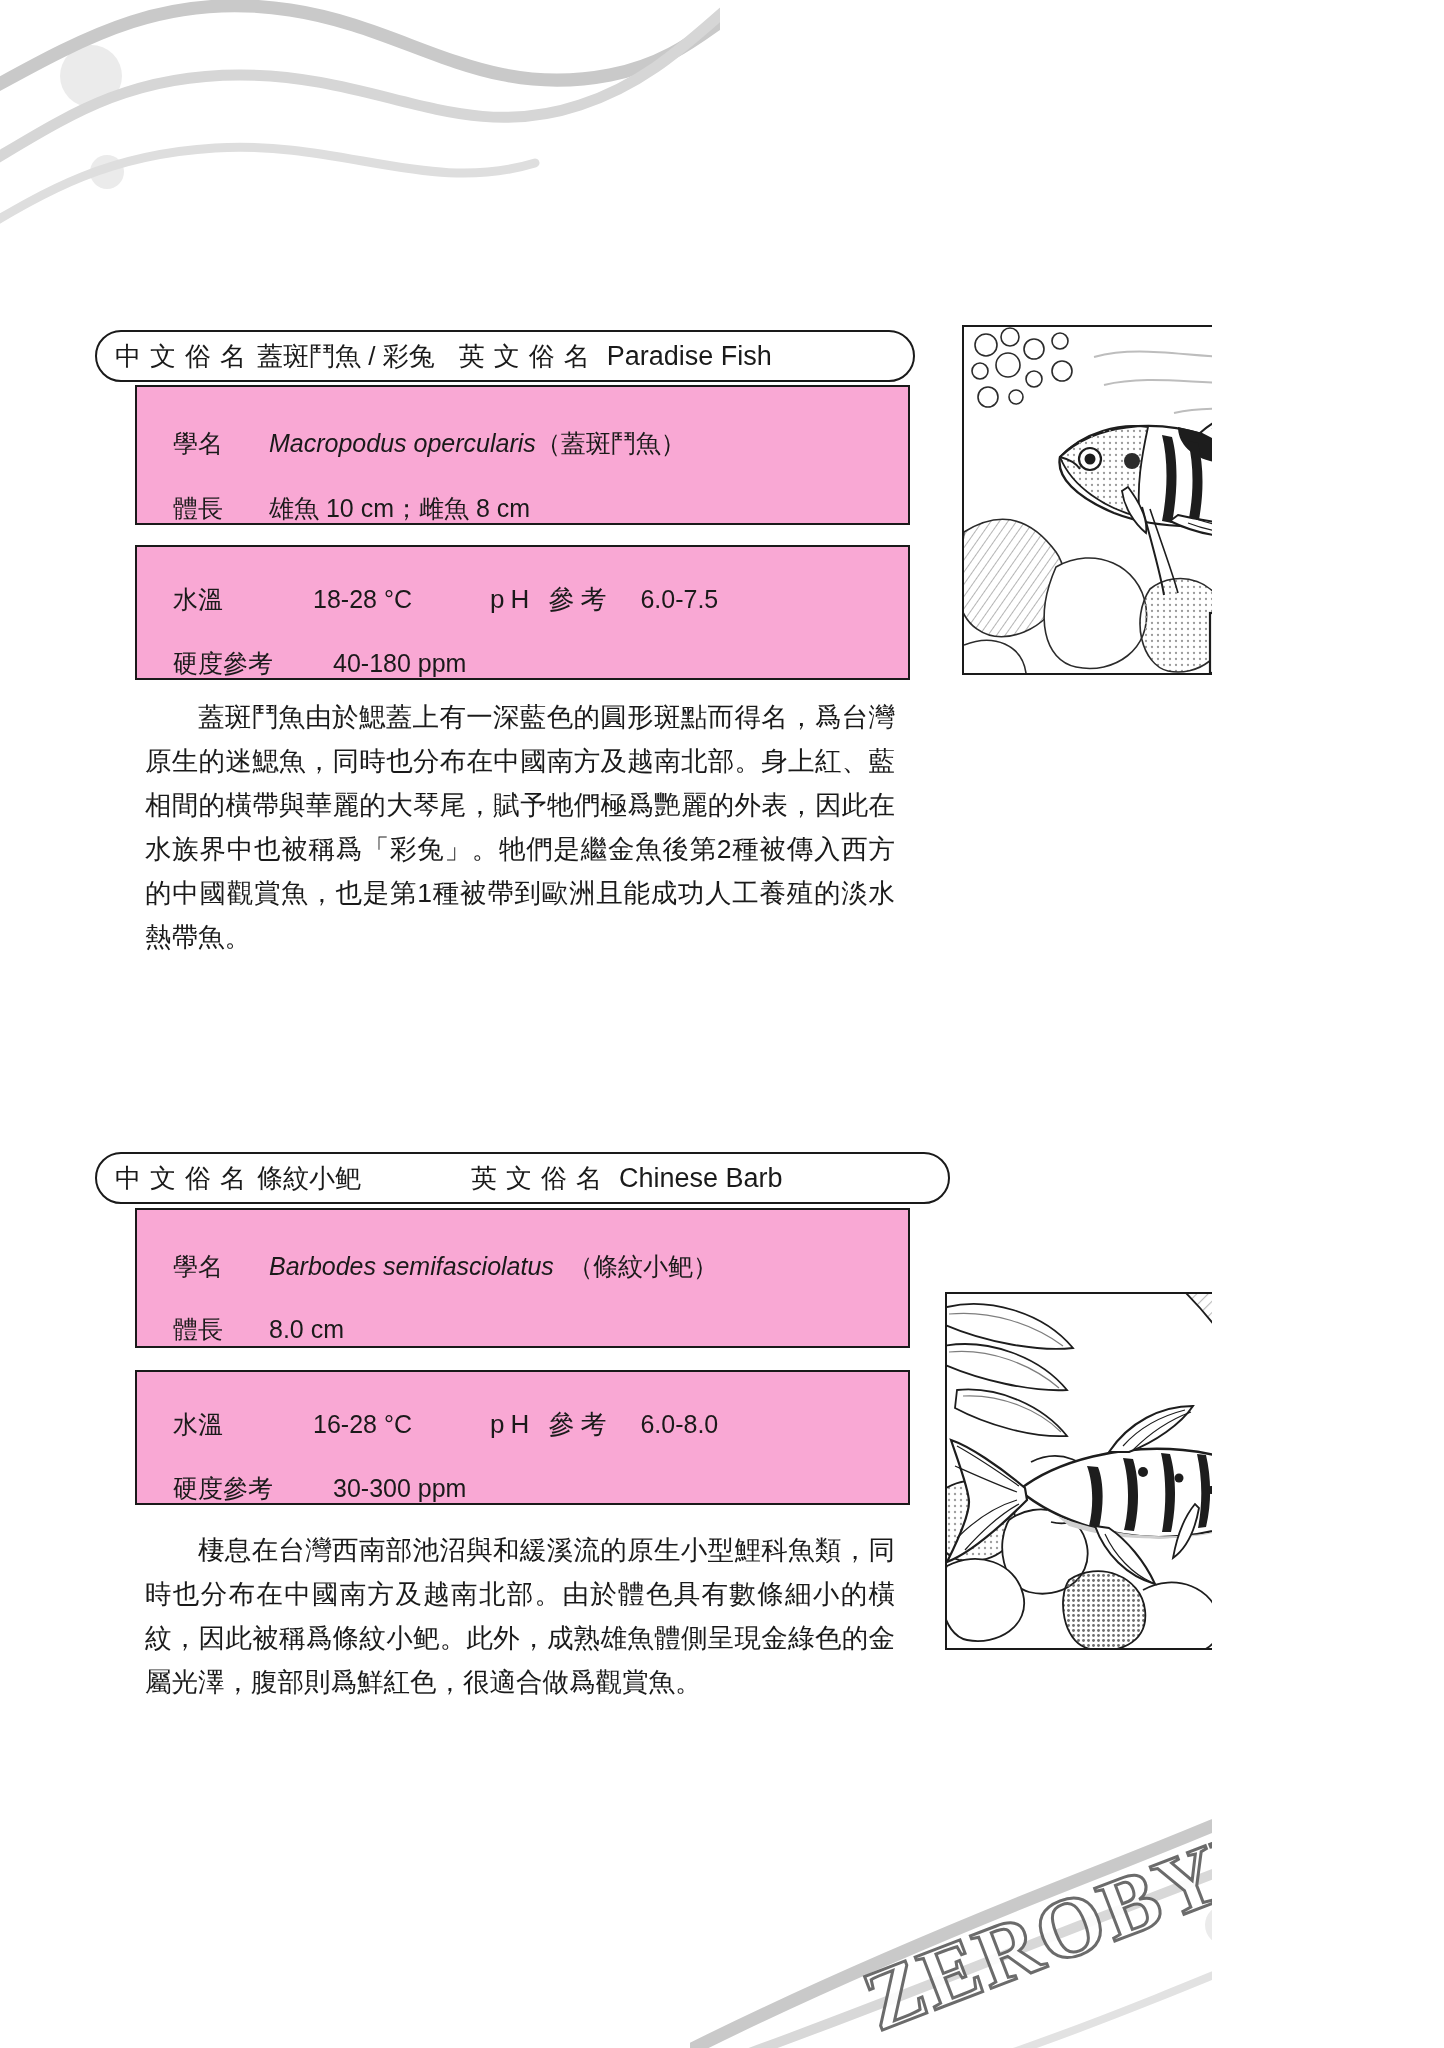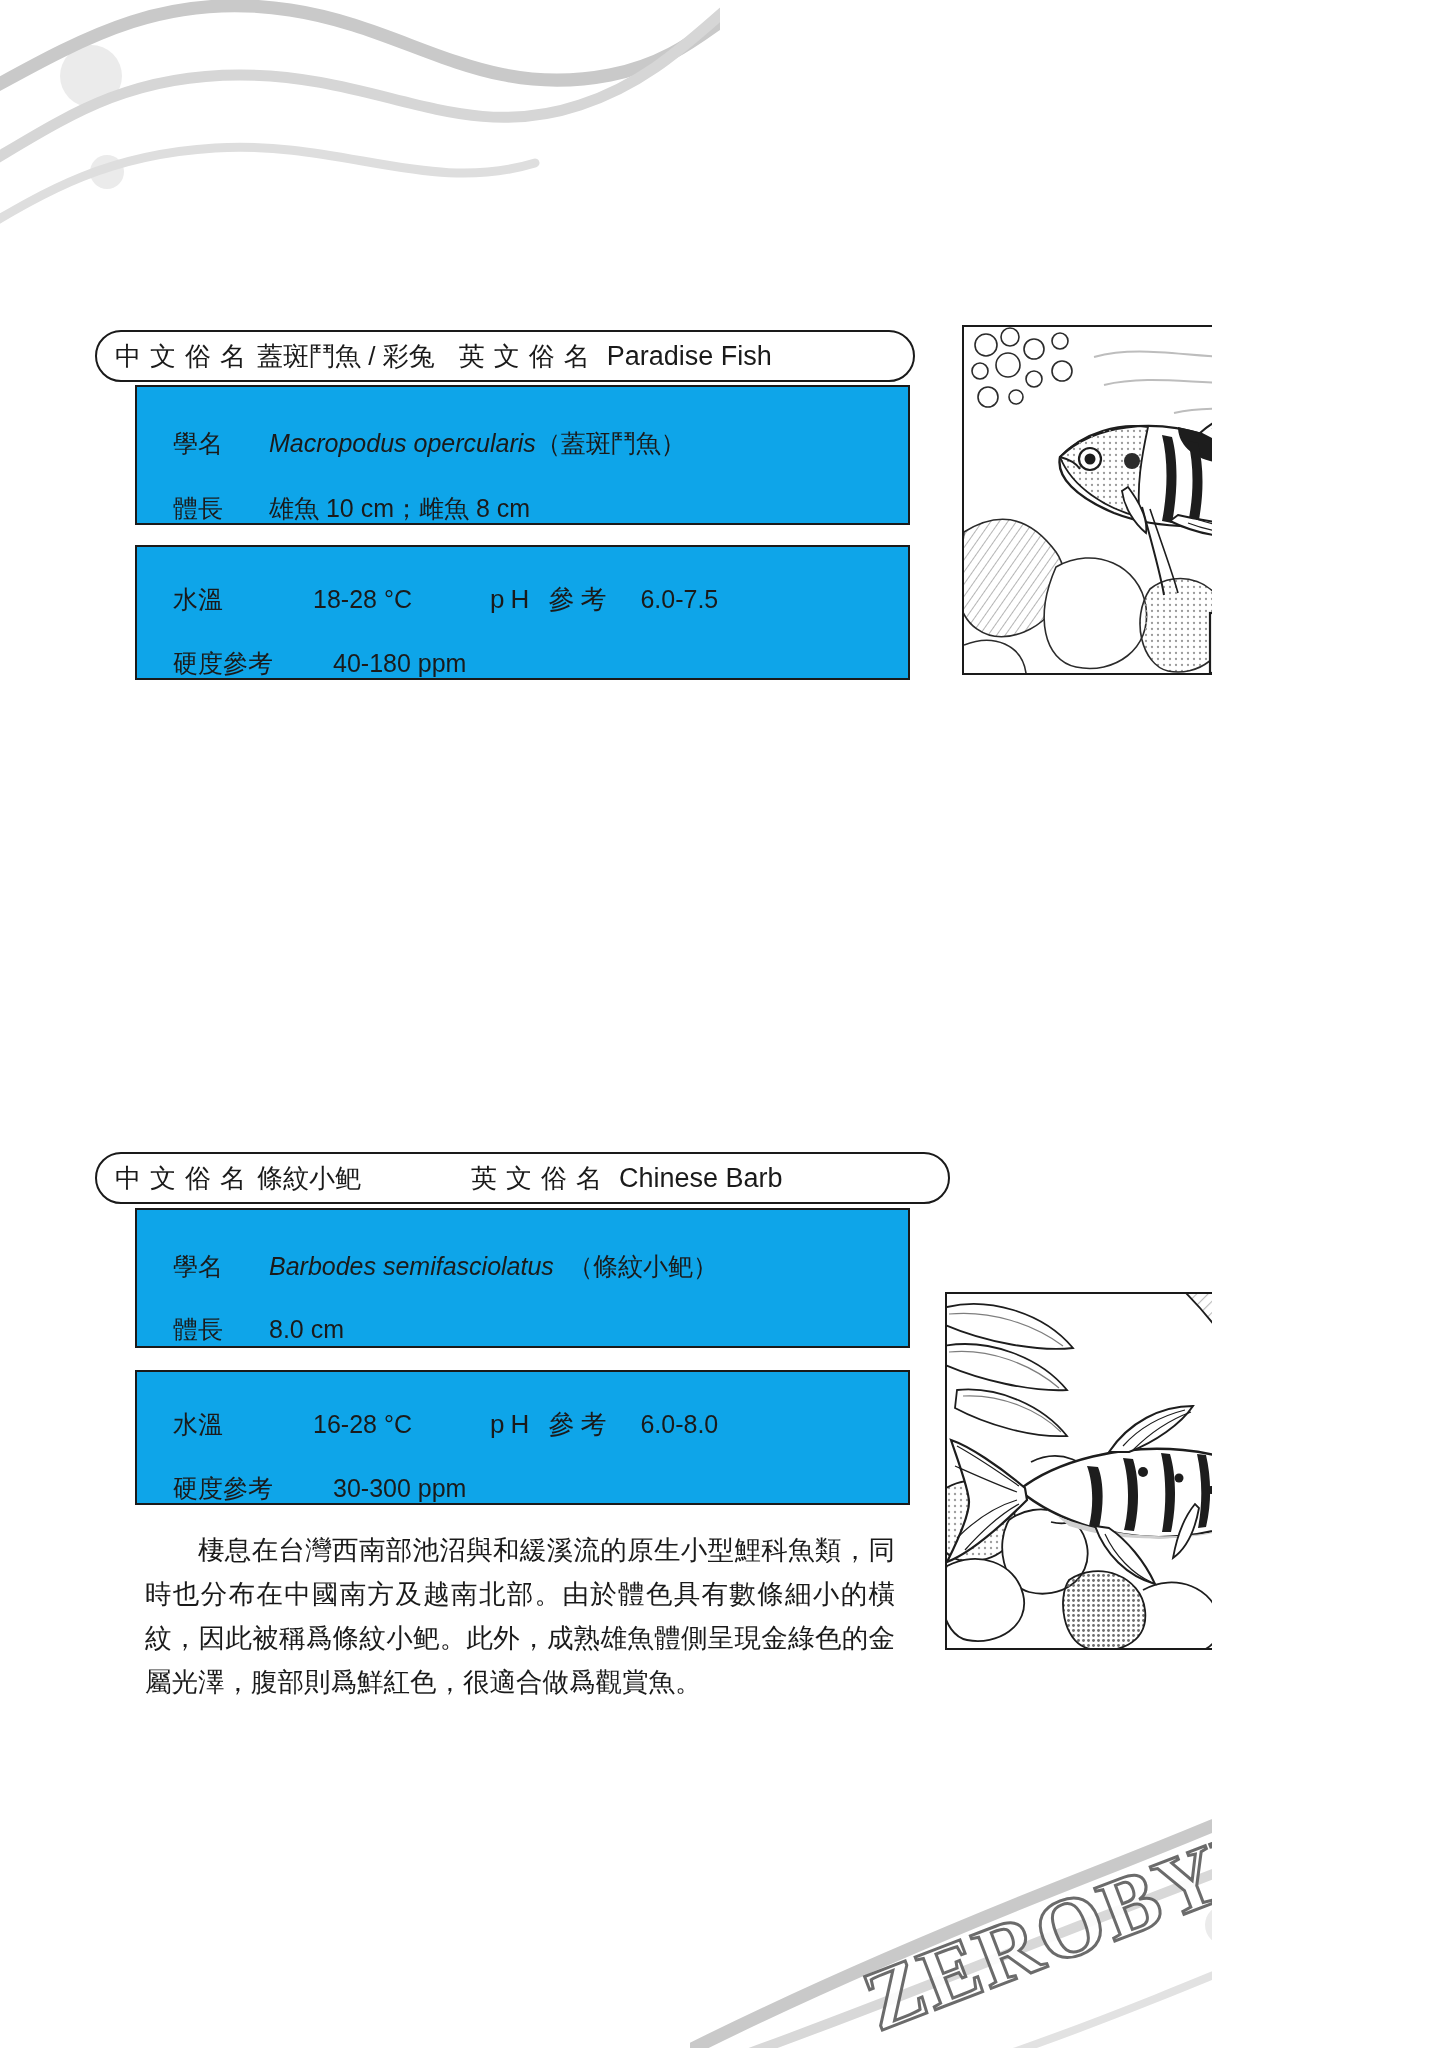--- a/index.html
+++ b/index.html
@@ -64,21 +64,21 @@
   }
   .title-value-en {
     font-size: 27px;
     white-space: nowrap;
     margin-left: 8px;
   }
 
   .info-box {
     position: absolute;
     border: 2.5px solid #1a1a1a;
-    background: #0ea5e9;
+    background: #f9a8d4;
     box-sizing: border-box;
     z-index: 2;
   }
   .info-row {
     display: flex;
     align-items: baseline;
     white-space: nowrap;
   }
   .field-label {
     font-size: 25px;
@@ -217,20 +217,23 @@
         <span class="field-value num" style="margin-left:28px;">6.0-7.5</span>
       </div>
       <div class="info-row" style="margin-top:16px;">
         <span class="field-label">
           <span class="lab-4">硬度參考</span>
         </span>
         <span class="field-value num" style="margin-left:20px;">40-180 ppm</span>
       </div>
     </div>
 
+    <div class="body-text" style="left:145px; top:695px; width:750px;">
+      <p>蓋斑鬥魚由於鰓蓋上有一深藍色的圓形斑點而得名，爲台灣原生的迷鰓魚，同時也分布在中國南方及越南北部。身上紅、藍相間的橫帶與華麗的大琴尾，賦予牠們極爲艷麗的外表，因此在水族界中也被稱爲「彩兔」。牠們是繼金魚後第2種被傳入西方的中國觀賞魚，也是第1種被帶到歐洲且能成功人工養殖的淡水熱帶魚。</p>
+    </div>
 
     <div class="art-panel" style="left:962px; top:325px; width:400px; height:350px;">
       <svg width="396" height="346" viewBox="0 0 396 346">
         <defs>
           <pattern id="dots1" width="6" height="6" patternUnits="userSpaceOnUse">
             <circle cx="2" cy="2" r="1.15" fill="#9a9a9a"></circle>
           </pattern>
           <pattern id="dots2" width="5" height="5" patternUnits="userSpaceOnUse">
             <circle cx="1.6" cy="1.6" r="1.5" fill="#707070"></circle>
           </pattern>

